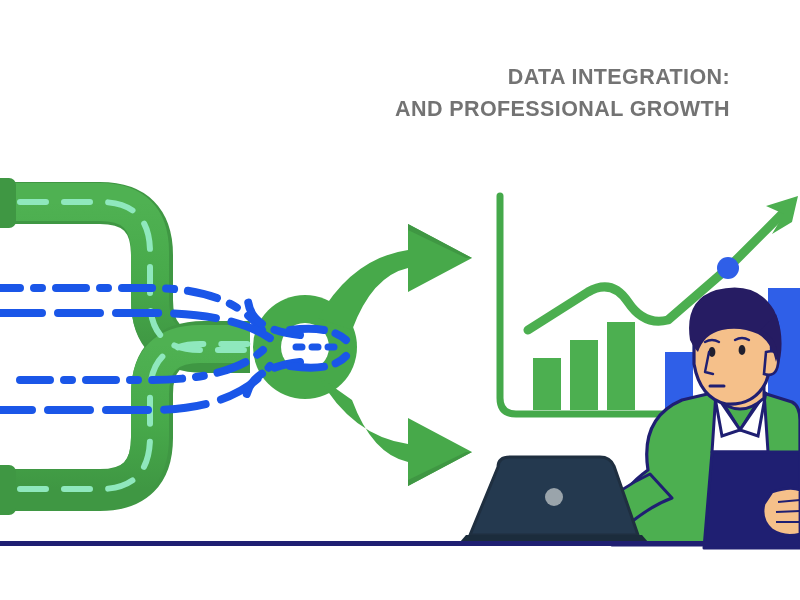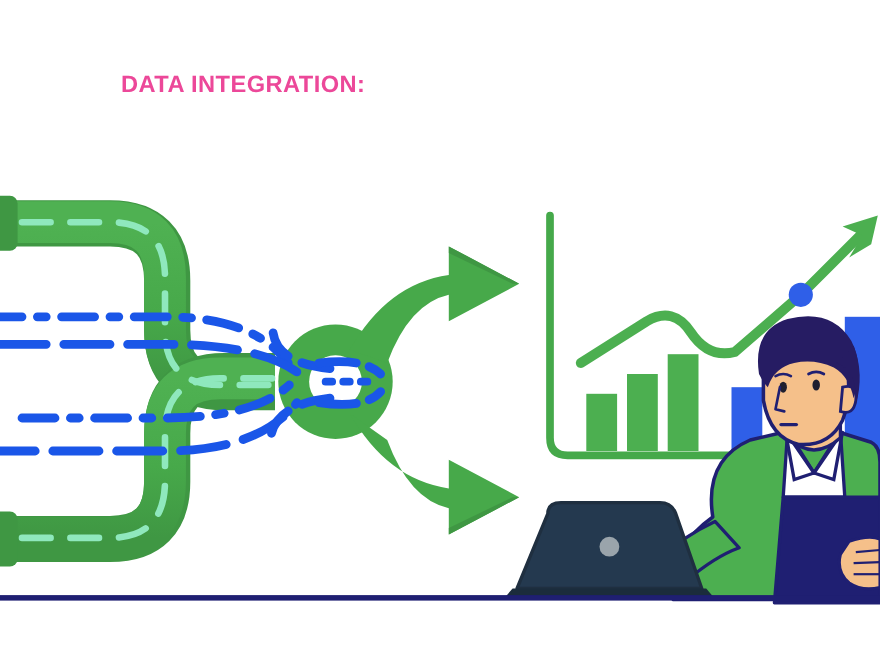--- a/index.html
+++ b/index.html
@@ -27,22 +27,22 @@
     font-size:45px;
     letter-spacing:-1.5px;
     color:#0b0b0b;
     line-height:1;
     margin-left:0px;
   }
 
   
   .headline {
     position:absolute; left:110px; top:62px; width:620px;
-    text-align:left;
-    color:#ec4899;
+    text-align:right;
+    color:#737373;
     font-weight:bold;
     font-size:21.5px;
     line-height:1.48;
     letter-spacing:0.4px;
     font-family:"Liberation Sans", sans-serif;
   }
   .headline .ln { display:block; white-space:nowrap; }
 
   
   #art { position:absolute; left:0; top:0; width:800px; height:600px; }
@@ -207,15 +207,16 @@
 
       <rect x="0" y="541" width="800" height="5" fill="#1f1f72"></rect>
     </g>
 
     </g>
   </svg>
 
 
   <div class="headline">
     <span class="ln">DATA INTEGRATION:</span>
+    <span class="ln">AND PROFESSIONAL GROWTH</span>
   </div>
 
 </div>
 
 </body></html>

